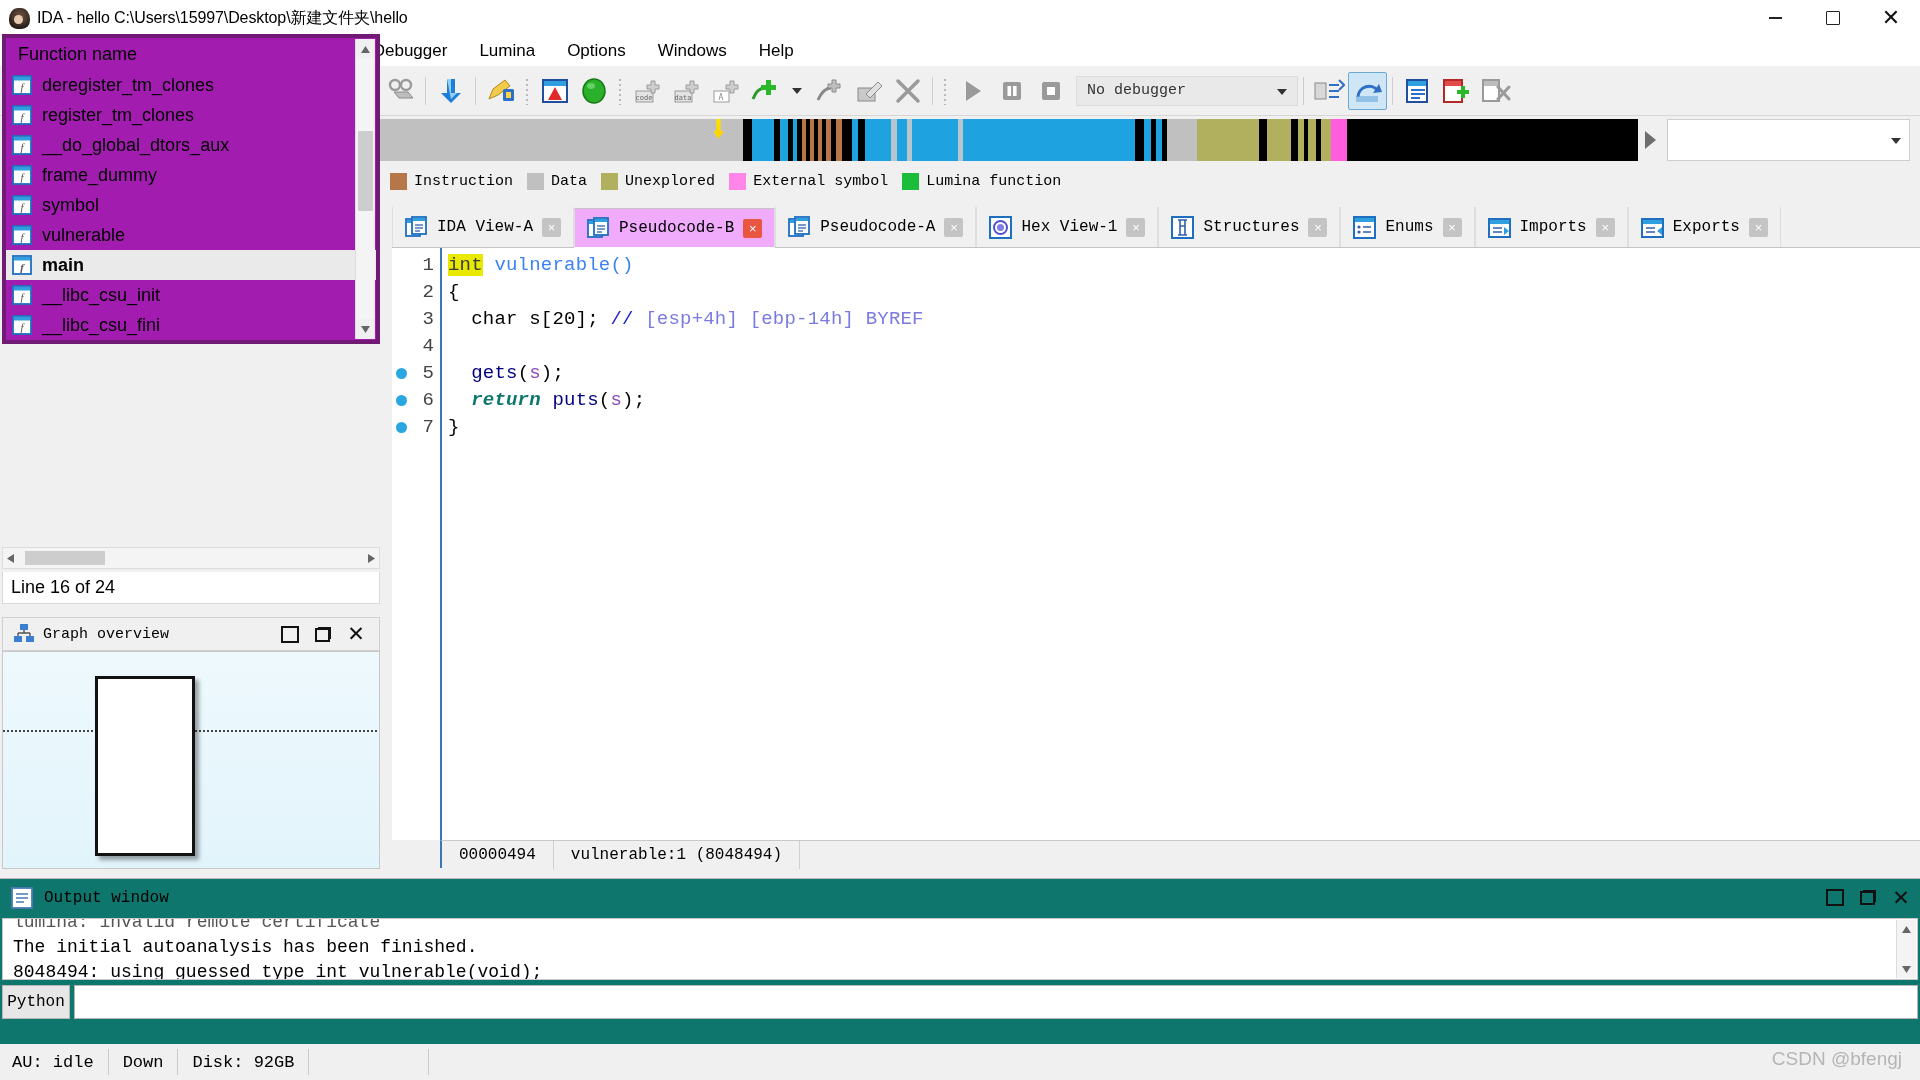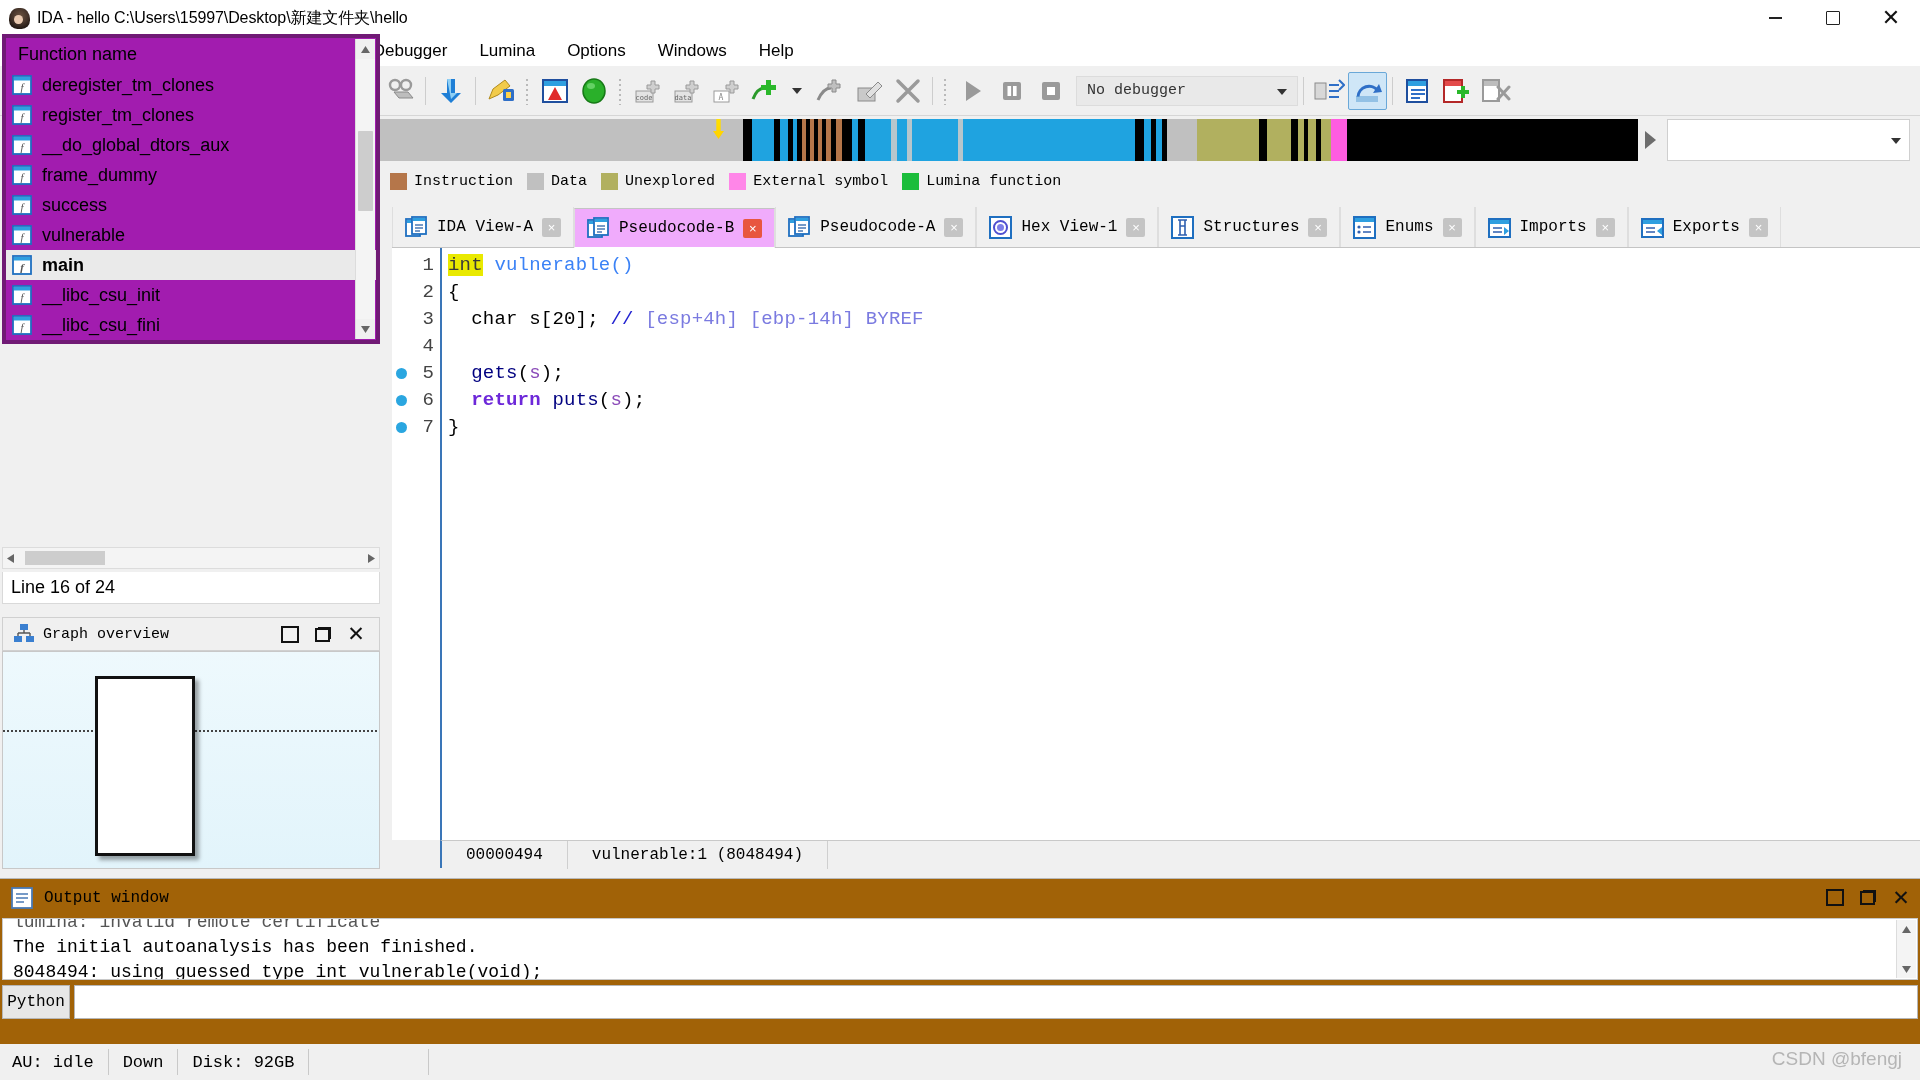--- a/index.html
+++ b/index.html
@@ -201,34 +201,34 @@
   .codeline {
     position: absolute; left: 6px; font-family: "Liberation Mono", monospace; font-size: 19px;
     white-space: pre; color: #000; letter-spacing: 0.2px;
   }
   .kw-hl { background: #e9e900; color: #3a3a3a; }
   .c-fn { color: #3b82f6; }
   .c-fn2 { color: #000080; }
   .c-cm { color: #2121d0; }
   .c-loc { color: #7a7ae0; }
   .c-var { color: #8a4ab8; }
-  .c-kw { color: #6d28d9; font-weight: bold; }
+  .c-kw { color: #0f766e; font-weight: bold; font-style: italic; }
   .editor-status {
     position: absolute; left: 440px; top: 840px; width: 1480px; height: 28px;
     background: #f0f0f0; border-top: 1px solid #c9c9c9; border-left: 2px solid #3a76b8;
     display: flex; align-items: center;
   }
   .es-cell {
     font-family: "Liberation Mono", monospace; font-size: 16px; color: #000;
-    padding: 0 24px; height: 28px; display: flex; align-items: center;
+    padding: 0 17px; height: 28px; display: flex; align-items: center;
     border-right: 1px solid #cfcfcf;
   }
 
   
-  .outwin { position: absolute; left: 0; top: 878px; width: 1920px; height: 166px; background: #a16207; }
+  .outwin { position: absolute; left: 0; top: 878px; width: 1920px; height: 166px; background: #0f766e; }
   .out-hdr { height: 38px; display: flex; align-items: center; border-top: 1px solid #b9b9b9; }
   .out-hdr .pico { width: 24px; height: 24px; margin: 0 10px 0 10px; }
   .out-hdr .ptitle { font-family: "Liberation Mono", monospace; font-size: 16px; }
   .out-body {
     position: absolute; left: 2px; top: 40px; width: 1916px; height: 62px;
     background: #ffffff; border: 1px solid #c8c8c8; overflow: hidden;
   }
   .out-line {
     font-family: "Liberation Mono", monospace; font-size: 18px; color: #000;
     padding-left: 10px; line-height: 25px; white-space: pre;
@@ -640,21 +640,21 @@
               <text x="10" y="16" font-size="11" text-anchor="middle" fill="#555" font-family="serif" font-style="italic">f</text>
             </svg></span>
           <span>frame_dummy</span>
         </div>
         <div class="fl-row">
           <span class="fico"><svg width="20" height="20" viewBox="0 0 20 20">
               <rect x="1" y="1" width="18" height="18" fill="#fff" stroke="#1f6fc0" stroke-width="1.8"></rect>
               <rect x="2" y="2" width="16" height="3.5" fill="#2f9fe0"></rect>
               <text x="10" y="16" font-size="11" text-anchor="middle" fill="#555" font-family="serif" font-style="italic">f</text>
             </svg></span>
-          <span>success</span>
+          <span>symbol</span>
         </div>
         <div class="fl-row">
           <span class="fico"><svg width="20" height="20" viewBox="0 0 20 20">
               <rect x="1" y="1" width="18" height="18" fill="#fff" stroke="#1f6fc0" stroke-width="1.8"></rect>
               <rect x="2" y="2" width="16" height="3.5" fill="#2f9fe0"></rect>
               <text x="10" y="16" font-size="11" text-anchor="middle" fill="#555" font-family="serif" font-style="italic">f</text>
             </svg></span>
           <span>vulnerable</span>
         </div>
         <div class="fl-row sel">

